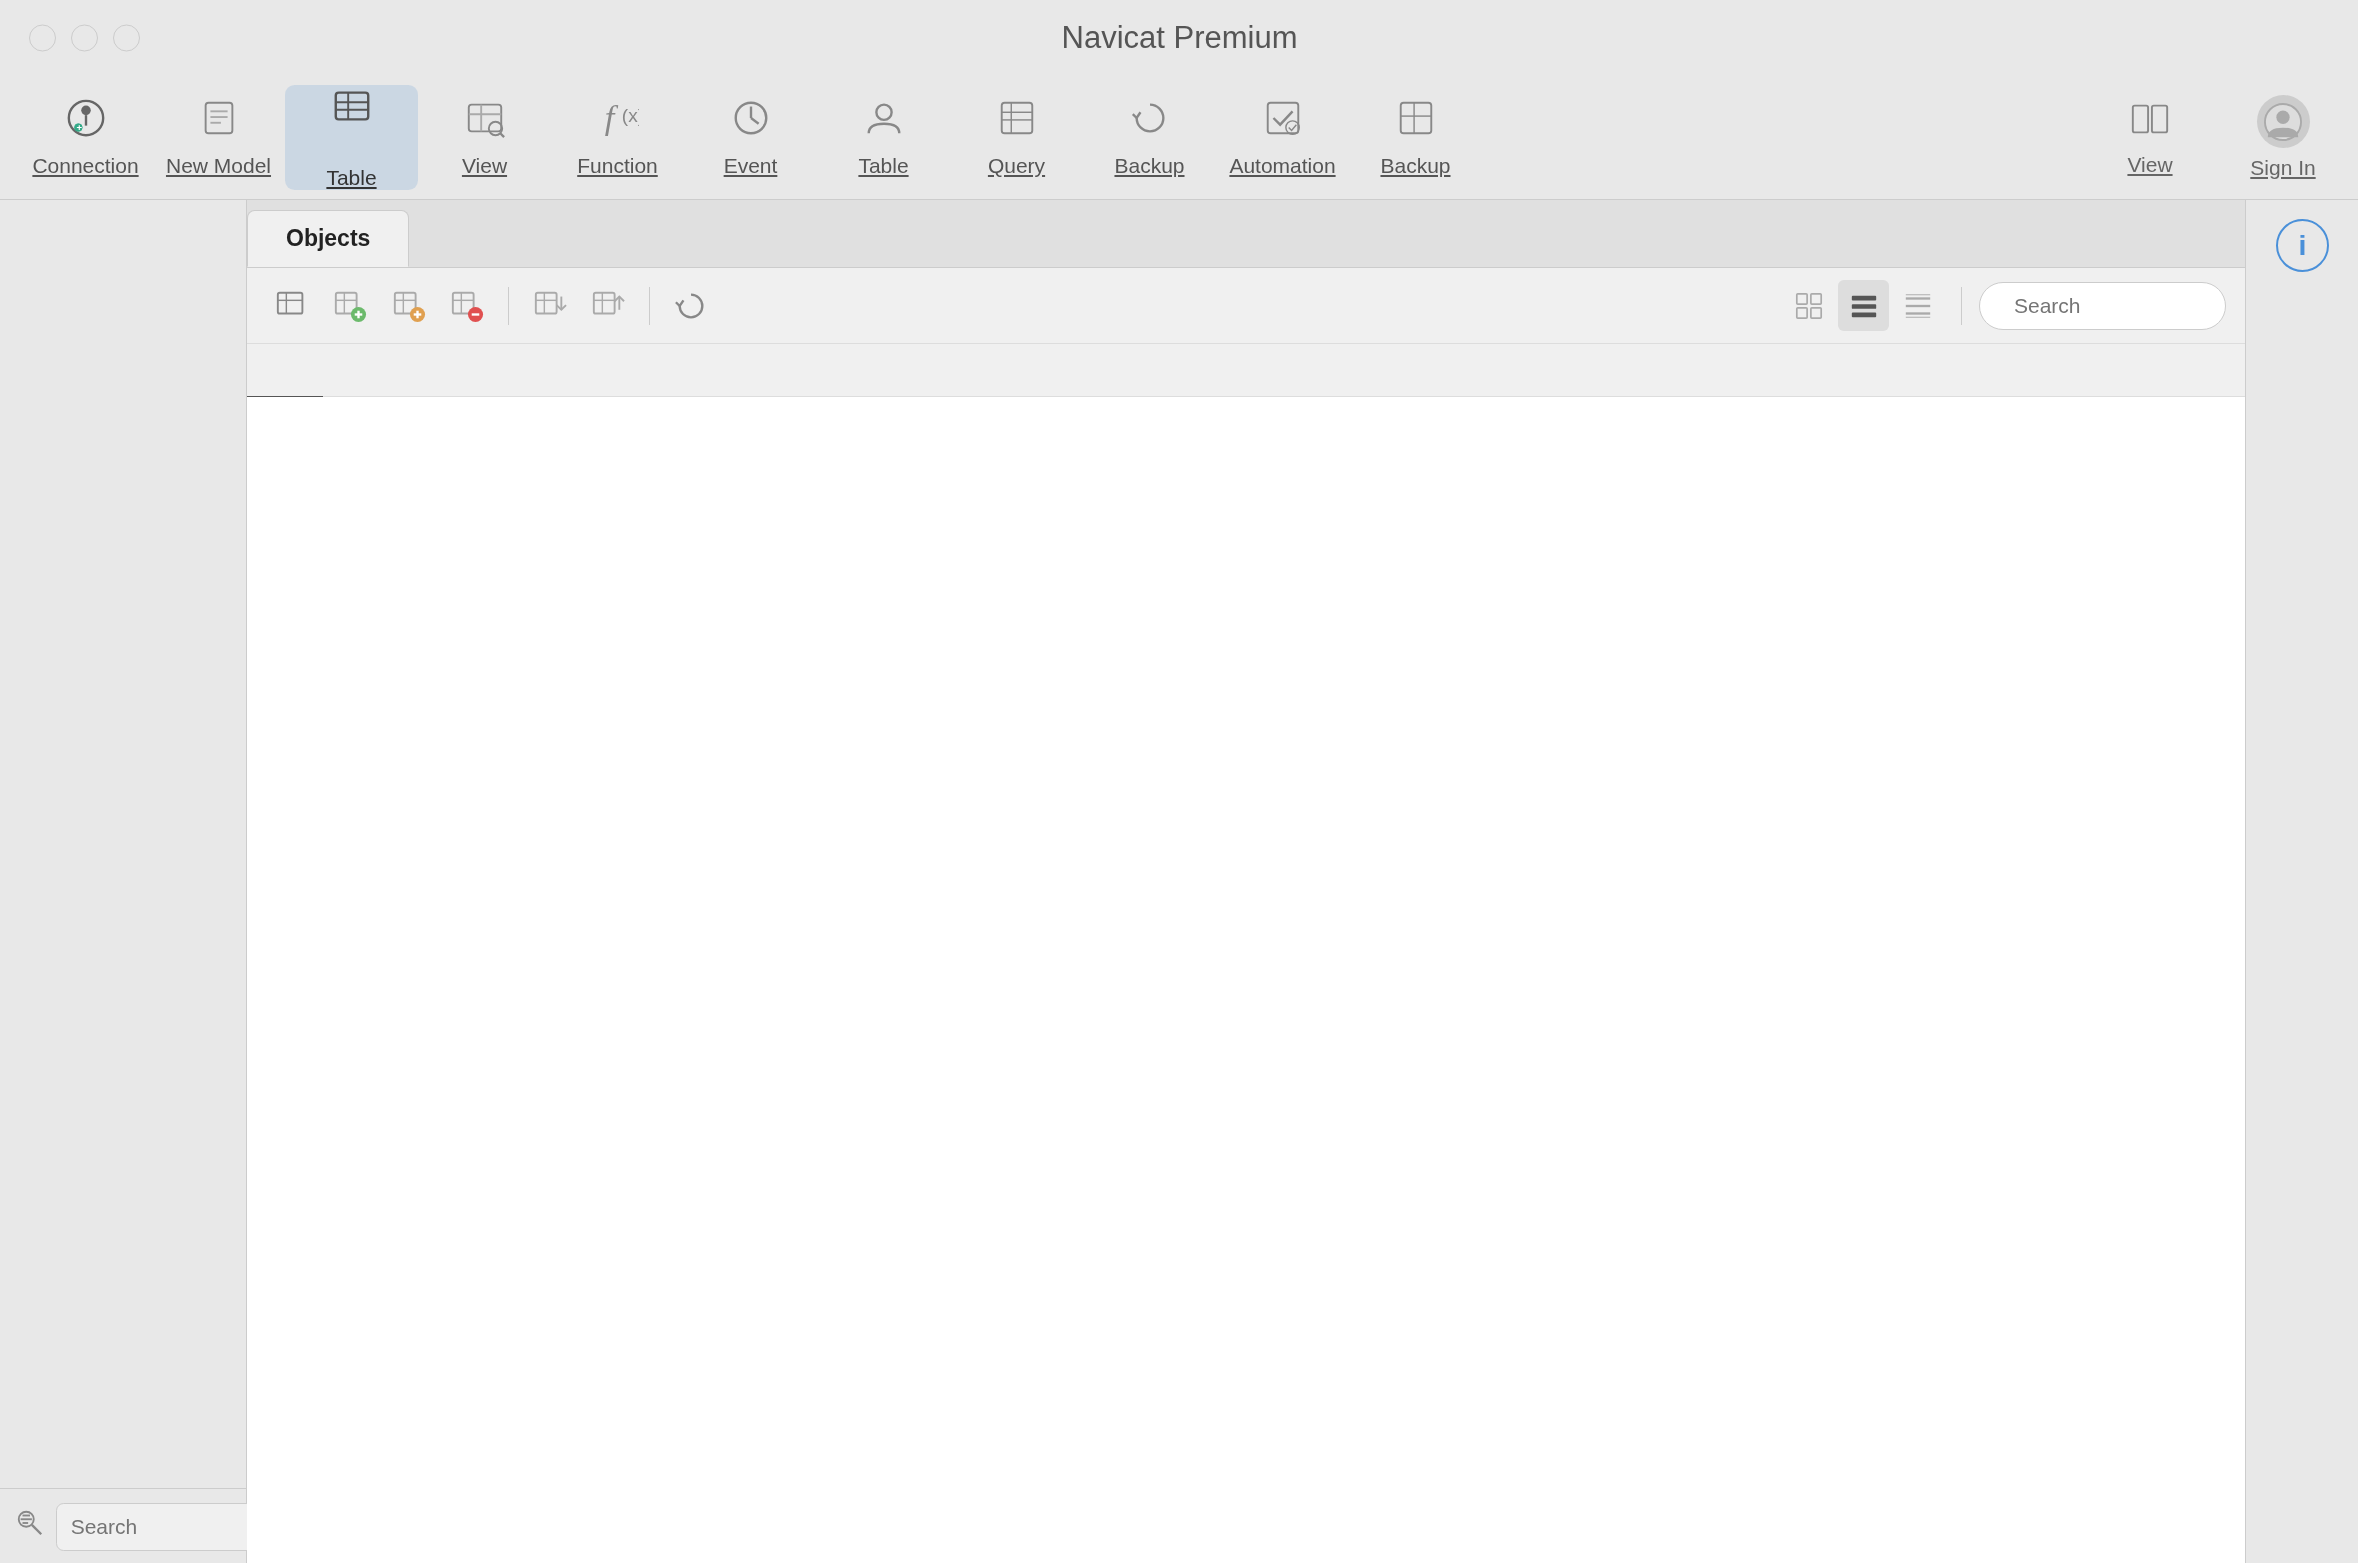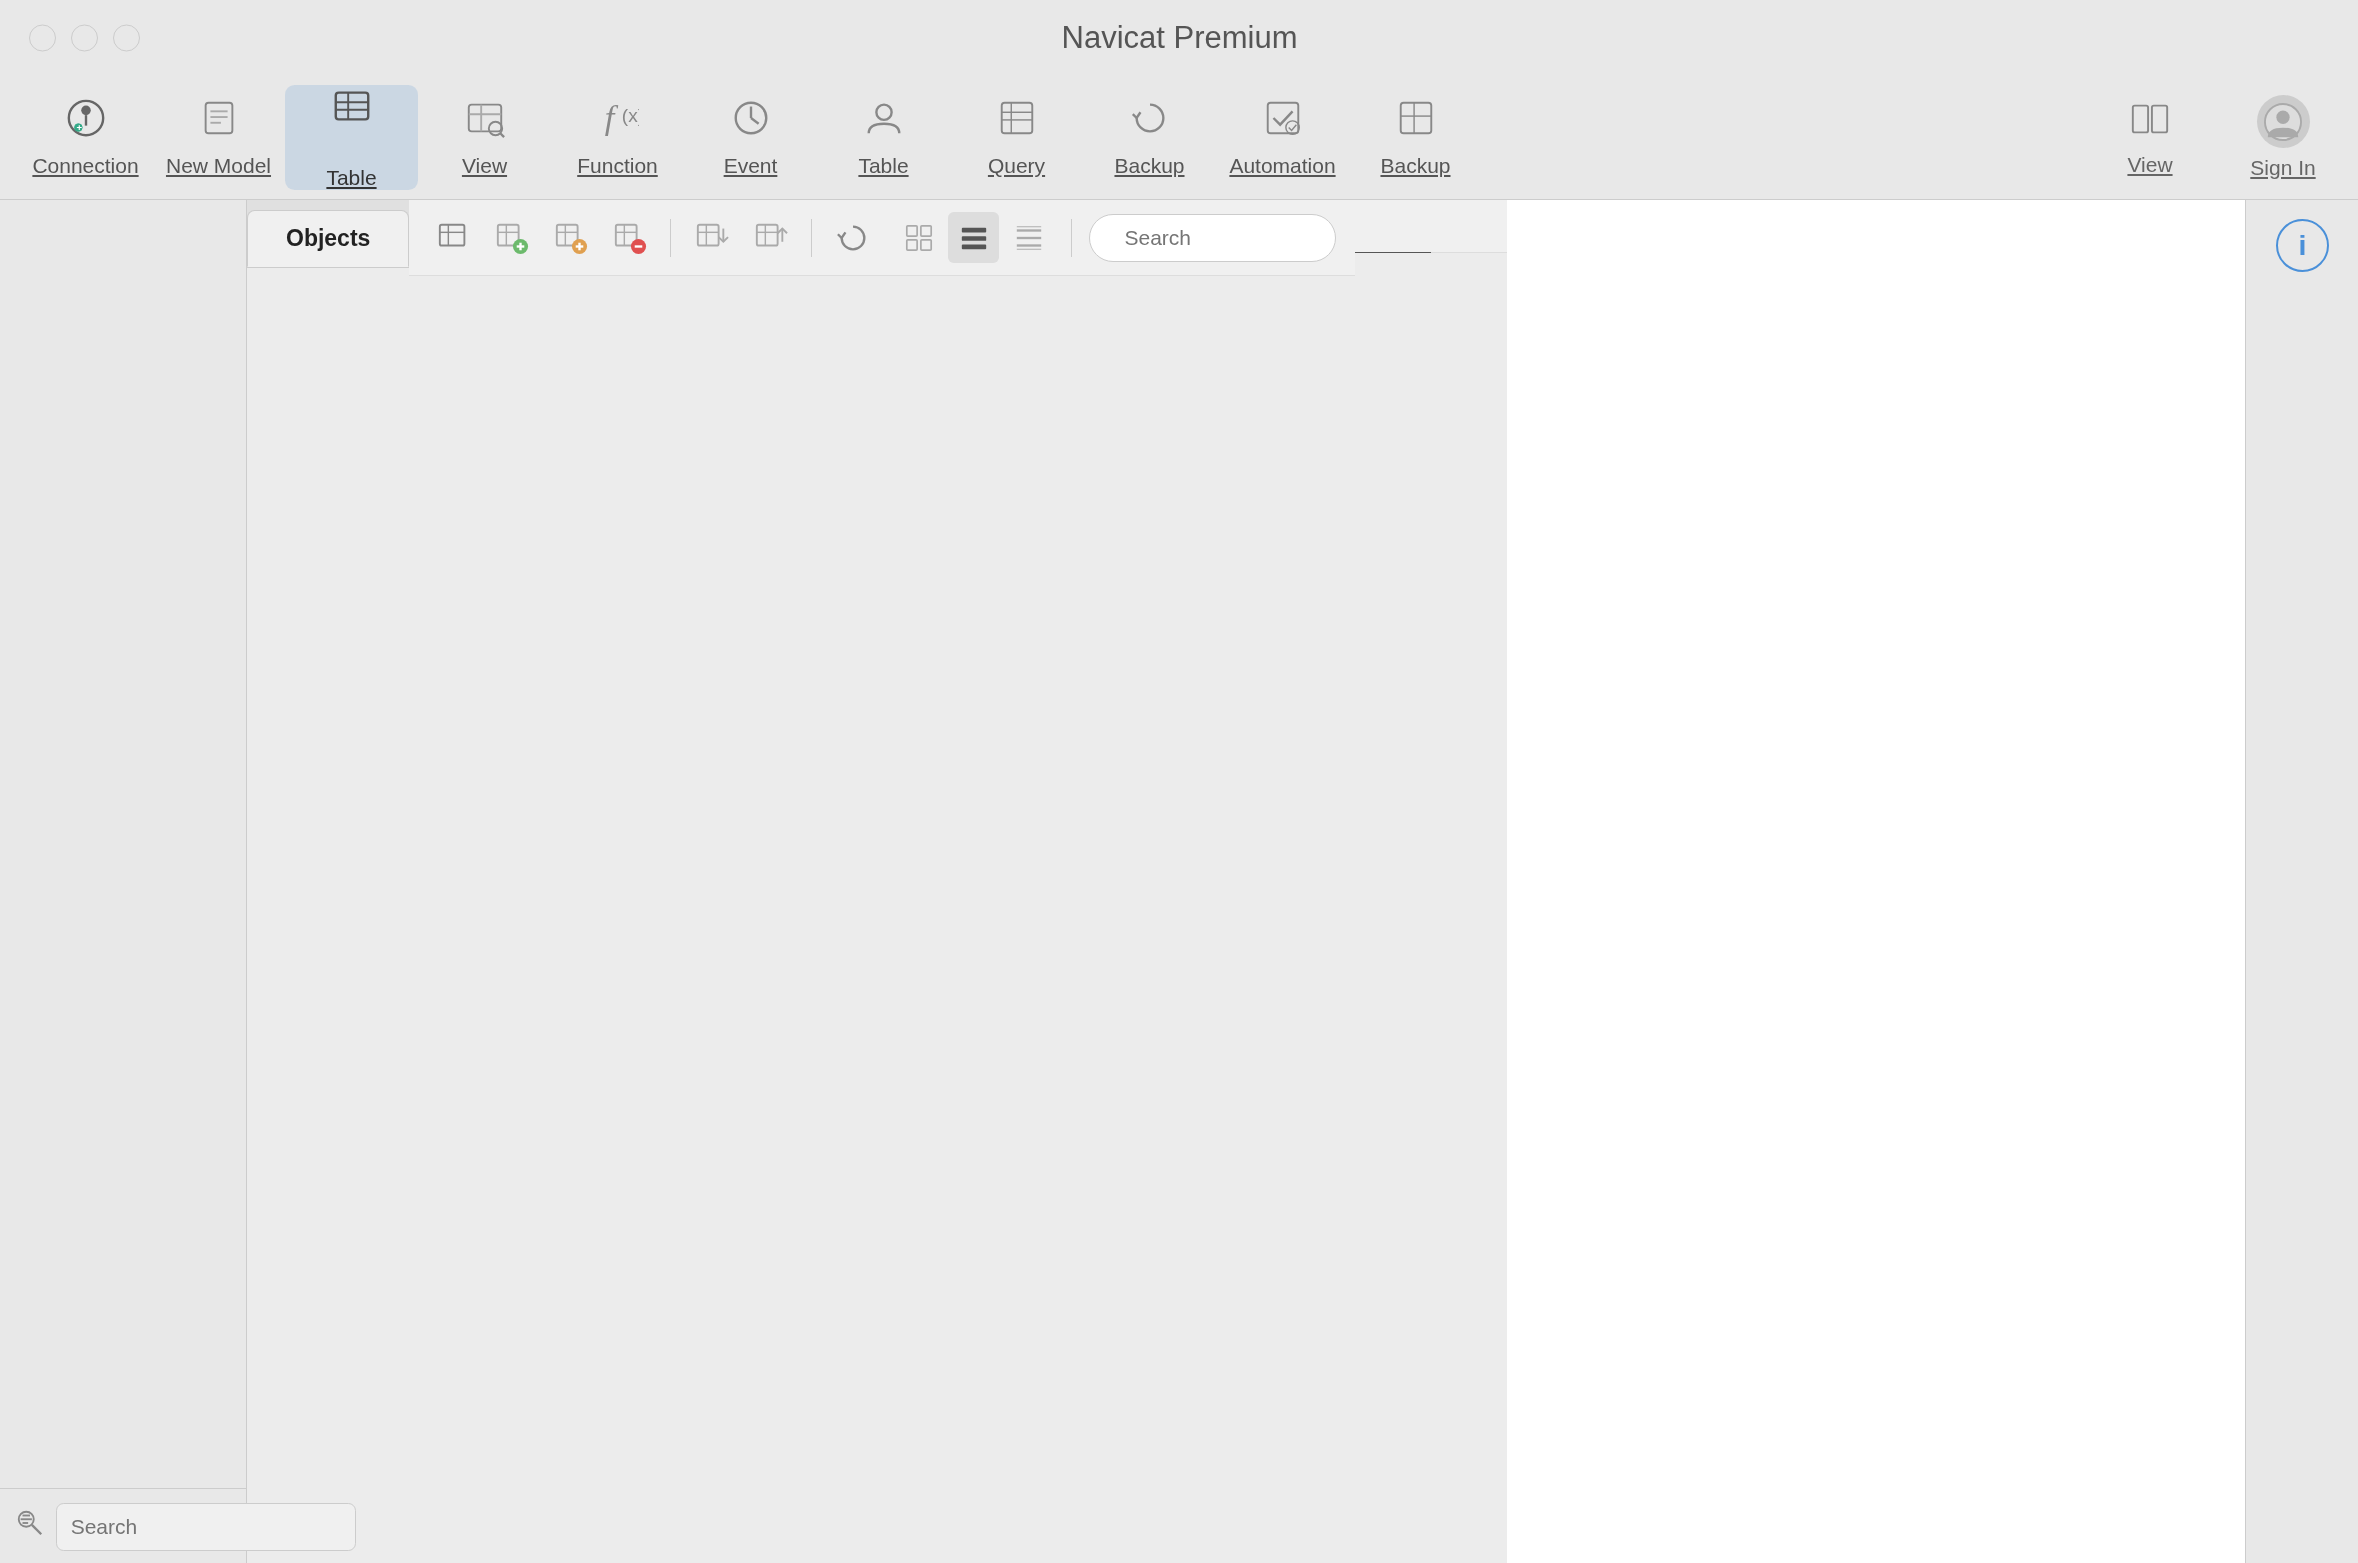--- a/index.html
+++ b/index.html
@@ -163,21 +163,21 @@
       padding: 0 13.3px;
       font-size: 21px;
       color: #888;
       outline: none;
     }
 
     
     .content-area {
       flex: 1;
       display: flex;
-      flex-direction: row;
+      flex-direction: column;
       background: #ececec;
     }
 
     
     .tabs-bar {
       height: 68px;
       background: #e0e0e0;
       display: flex;
       align-items: flex-end;
       border-bottom: 1px solid #ccc;

